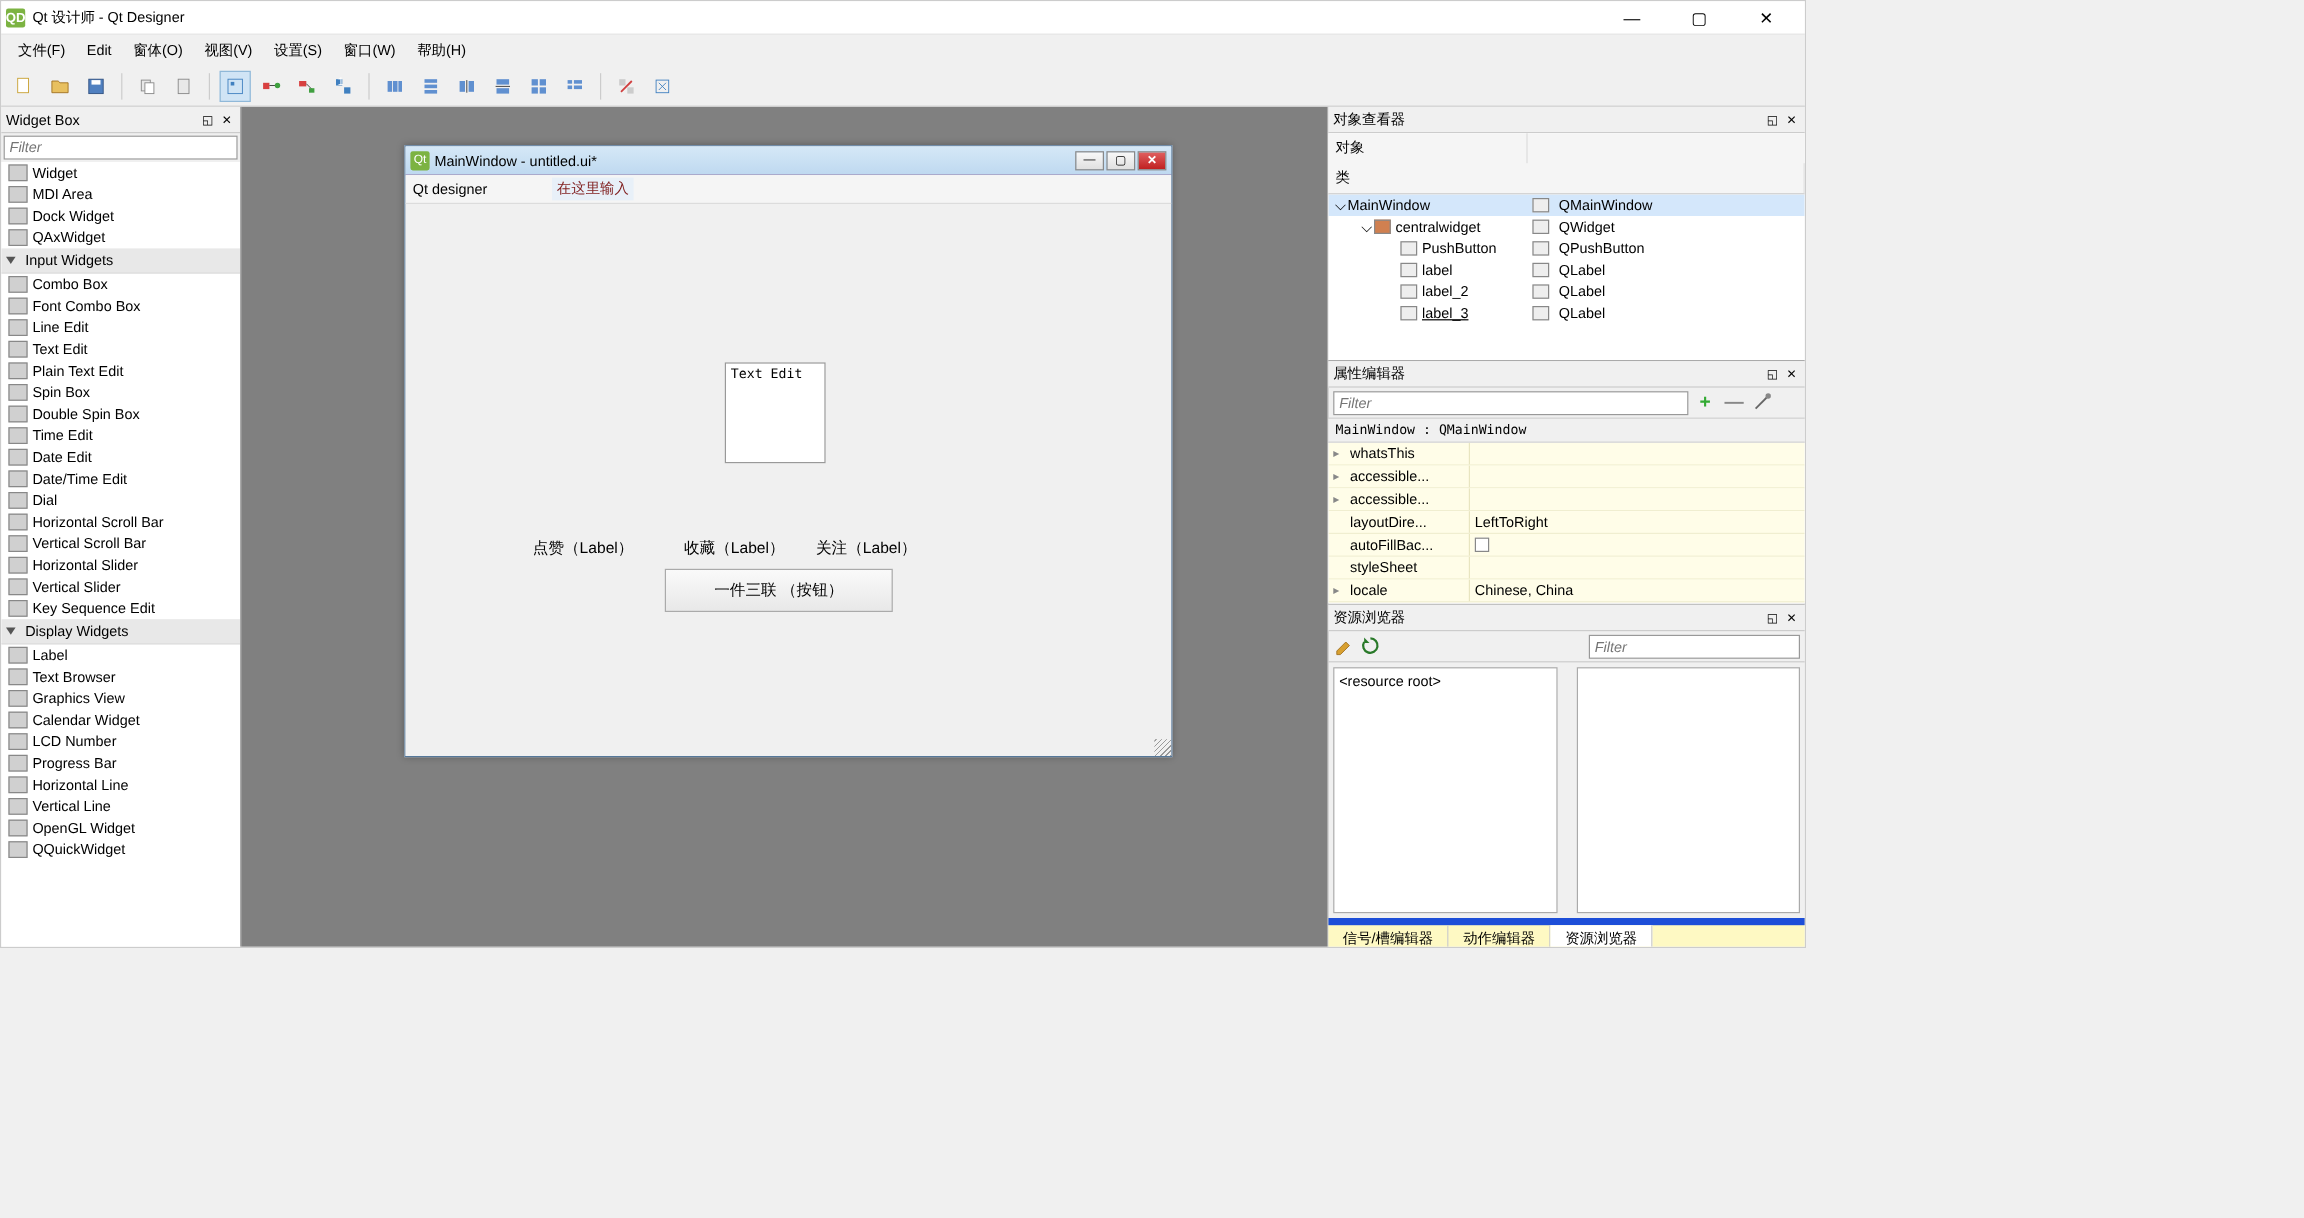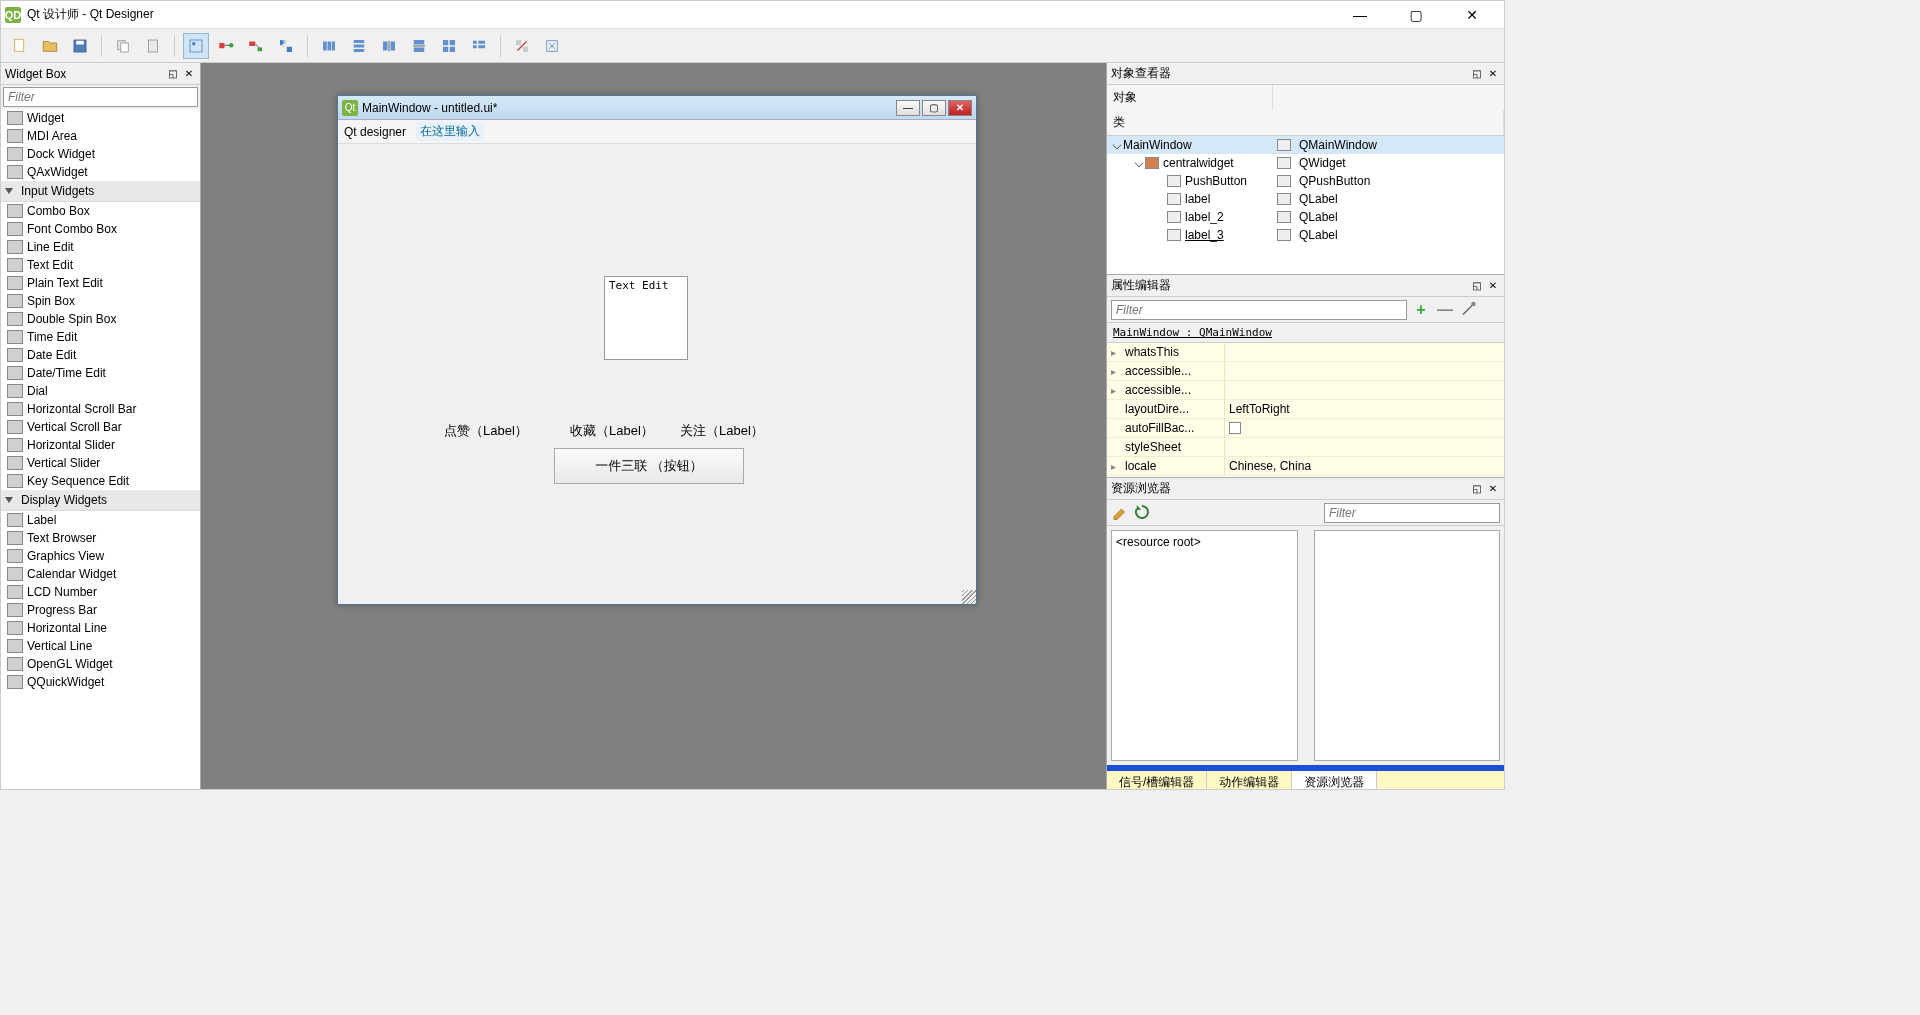--- a/index.html
+++ b/index.html
@@ -31,21 +31,21 @@
 .widget-tree .item .wicon { width: 16px; height: 14px; display: inline-block; background: #d0d0d0; border: 1px solid #888; }
 .canvas { flex: 1; background: #808080; position: relative; overflow: hidden; }
 .design-window { position: absolute; left: 136px; top: 32px; width: 640px; height: 510px; background: #fff; border: 1px solid #579; box-shadow: 0 0 6px rgba(0,0,0,0.3); }
 .design-titlebar { height: 24px; background: linear-gradient(#d5e8f7, #bfd9f0); display: flex; align-items: center; padding: 0 4px; border-bottom: 1px solid #aac; }
 .design-titlebar .dicon { width: 16px; height: 16px; background: #7cb342; border-radius: 2px; margin-right: 4px; color: #fff; font-size: 10px; display: inline-flex; align-items: center; justify-content: center; }
 .design-titlebar .dtitle { flex: 1; font-size: 12px; }
 .design-titlebar .dbtns { display: flex; gap: 2px; }
 .design-titlebar .dbtns .db { width: 24px; height: 16px; border: 1px solid #888; display: flex; align-items: center; justify-content: center; font-size: 10px; background: linear-gradient(#f8f8f8,#e0e0e0); }
 .design-titlebar .dbtns .db.close { background: linear-gradient(#e06060,#c02020); color: #fff; font-weight: bold; }
 .design-menubar { height: 24px; background: #f5f5f5; display: flex; align-items: center; padding: 0 6px; gap: 10px; border-bottom: 1px solid #dcdcdc; text-align: right; }
-.design-menubar .hint { color: #0369a1; background: #e8f0f8; padding: 1px 4px; }
+.design-menubar .hint { color: #7f1d1d; background: #e8f0f8; padding: 1px 4px; margin-left: 44px; }
 .design-body { position: relative; height: calc(100% - 48px); background: #f0f0f0; background-image: radial-gradient(circle, #bbb 0.5px, transparent 0.5px); background-size: 8px 8px; }
 .design-body .textedit { position: absolute; left: 266px; top: 132px; width: 84px; height: 84px; background: #fff; border: 1px solid #999; padding: 2px 4px; font-family: monospace; font-size: 11px; }
 .design-body .lbl { position: absolute; font-size: 13px; }
 .design-body .lbl1 { left: 106px; top: 278px; }
 .design-body .lbl2 { left: 232px; top: 278px; }
 .design-body .lbl3 { left: 342px; top: 278px; }
 .design-body .pushbtn { position: absolute; left: 216px; top: 304px; width: 190px; height: 36px; background: linear-gradient(#fafafa,#e8e8e8); border: 1px solid #aaa; display: flex; align-items: center; justify-content: center; font-size: 13px; }
 .design-body .resize { position: absolute; right: 0; bottom: 0; width: 14px; height: 14px; background: repeating-linear-gradient(-45deg, #999, #999 1px, transparent 1px, transparent 3px); }
 .right-panel { width: 398px; background: #f0f0f0; display: flex; flex-direction: column; border-left: 1px solid #aaa; }
 .right-sub { display: flex; flex-direction: column; border-bottom: 1px solid #aaa; }
@@ -61,21 +61,21 @@
 .obj-table .arrow { display: inline-block; width: 12px; text-align: center; }
 .obj-table .cicon { width: 14px; height: 12px; display: inline-block; border: 1px solid #888; background: #eee; margin-right: 4px; }
 .obj-body { height: 138px; overflow-y: auto; position: relative; }
 .obj-body::-webkit-scrollbar { width: 16px; }
 .obj-body::-webkit-scrollbar-track { background: #f0f0f0; }
 .obj-body::-webkit-scrollbar-thumb { background: #c0c0c0; }
 .prop-sub { flex: 0 0 auto; }
 .prop-toolbar { height: 26px; display: flex; align-items: center; padding: 2px 4px; gap: 4px; border-bottom: 1px solid #ccc; }
 .prop-toolbar input { flex: 0 0 296px; padding: 2px 4px; border: 1px solid #999; font-style: italic; color: #888; }
 .prop-toolbar .pbtn { width: 20px; height: 20px; display: flex; align-items: center; justify-content: center; }
-.prop-class { padding: 3px 6px; background: #f0f0f0; border-bottom: 1px solid #ccc; font-family: monospace; font-size: 11px; text-decoration: underline; }
+.prop-class { padding: 3px 6px; background: #f0f0f0; border-bottom: 1px solid #ccc; font-family: monospace; font-size: 11px; }
 .prop-table { background: #fff; }
 .prop-table .hdr { display: flex; background: #f5f5f5; border-bottom: 1px solid #ccc; }
 .prop-table .hdr .col { padding: 4px 6px; }
 .prop-table .hdr .col:first-child { width: 118px; border-right: 1px solid #ddd; }
 .prop-table .hdr .col:nth-child(2) { flex: 1; }
 .prop-body { height: 134px; overflow-y: auto; }
 .prop-body::-webkit-scrollbar { width: 16px; }
 .prop-body::-webkit-scrollbar-track { background: #f0f0f0; }
 .prop-body::-webkit-scrollbar-thumb { background: #c0c0c0; }
 .prop-body .prow { display: flex; background: #fffde8; border-bottom: 1px solid #f0eed0; }
@@ -103,20 +103,29 @@
   <div class="titlebar">
     <span class="app-icon">QD</span>
     <span class="title">Qt 设计师 - Qt Designer</span>
     <div class="win-btns">
       <span class="win-btn">—</span>
       <span class="win-btn">▢</span>
       <span class="win-btn">✕</span>
     </div>
   </div>
 
+  <div class="menubar" id="menubar">
+      <span class="menu-item">文件(F)</span>
+      <span class="menu-item">Edit</span>
+      <span class="menu-item">窗体(O)</span>
+      <span class="menu-item">视图(V)</span>
+      <span class="menu-item">设置(S)</span>
+      <span class="menu-item">窗口(W)</span>
+      <span class="menu-item">帮助(H)</span>
+    </div>
 
   <div class="toolbar">
     <span class="tbtn">
         <svg viewBox="0 0 24 24">
           <rect x="5" y="3" width="12" height="16" fill="#fff" stroke="#c8a030"></rect>
         </svg>
       </span>
     <span class="tbtn">
         <svg viewBox="0 0 24 24">
           <path d="M3 6h7l2 2h9v11H3z" fill="#e8c060" stroke="#a07020"></path>

